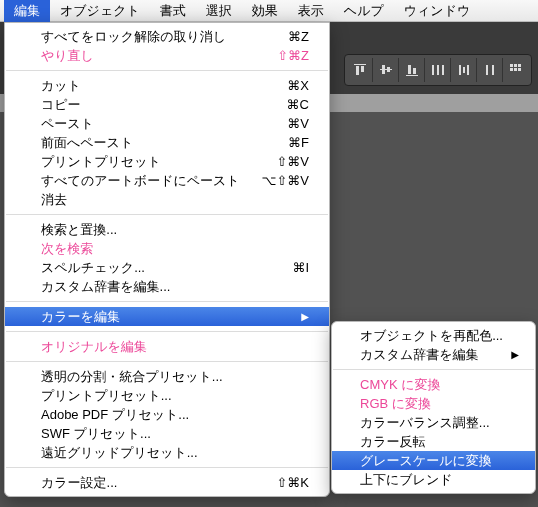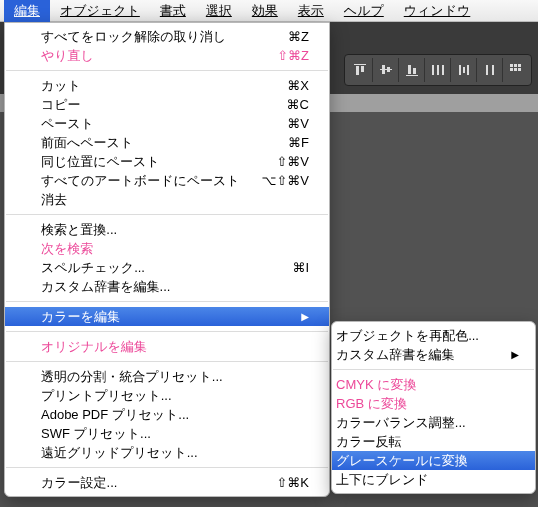--- a/index.html
+++ b/index.html
@@ -21,21 +21,20 @@
     padding-left: 4px;
     position: relative;
     z-index: 10;
   }
   .menubar-item {
     padding: 0 10px;
     height: 22px;
     line-height: 22px;
     font-size: 13px;
     color: #000;
-    text-decoration: underline;
   }
   .menubar-item.selected {
     background: #2a62d9;
     color: #fff;
   }
   .app-dark {
     position: absolute;
     top: 22px; left: 0; right: 0; height: 90px;
     background: #3a3a3a;
   }
@@ -115,21 +114,21 @@
     top: 321px;
     left: 331px;
     width: 205px;
     background: #fff;
     border: 1px solid #b8b8b8;
     border-radius: 6px;
     box-shadow: 0 6px 18px rgba(0,0,0,0.35);
     z-index: 60;
     padding: 4px 0;
   }
-  .submenu .menu-item { padding: 0 16px 0 4px; }
+  .submenu .menu-item { padding: 0 16px 0 28px; }
   svg { display: block; }
 </style>
 </head>
 <body>
 
 <div class="menubar">
   <div class="menubar-item selected">編集</div>
   <div class="menubar-item">オブジェクト</div>
   <div class="menubar-item">書式</div>
   <div class="menubar-item">選択</div>
@@ -217,21 +216,21 @@
     </div>
     <div class="menu-item">
       <span>ペースト</span>
       <span class="shortcut">⌘V</span>
     </div>
     <div class="menu-item">
       <span>前面へペースト</span>
       <span class="shortcut">⌘F</span>
     </div>
     <div class="menu-item">
-      <span>同じ位置にペースト</span>
+      <span>プリントプリセット</span>
       <span class="shortcut">⇧⌘V</span>
     </div>
     <div class="menu-item">
       <span>すべてのアートボードにペースト</span>
       <span class="shortcut">⌥⇧⌘V</span>
     </div>
     <div class="menu-item">
       <span>消去</span>
     </div>
     <div class="menu-sep"></div>

